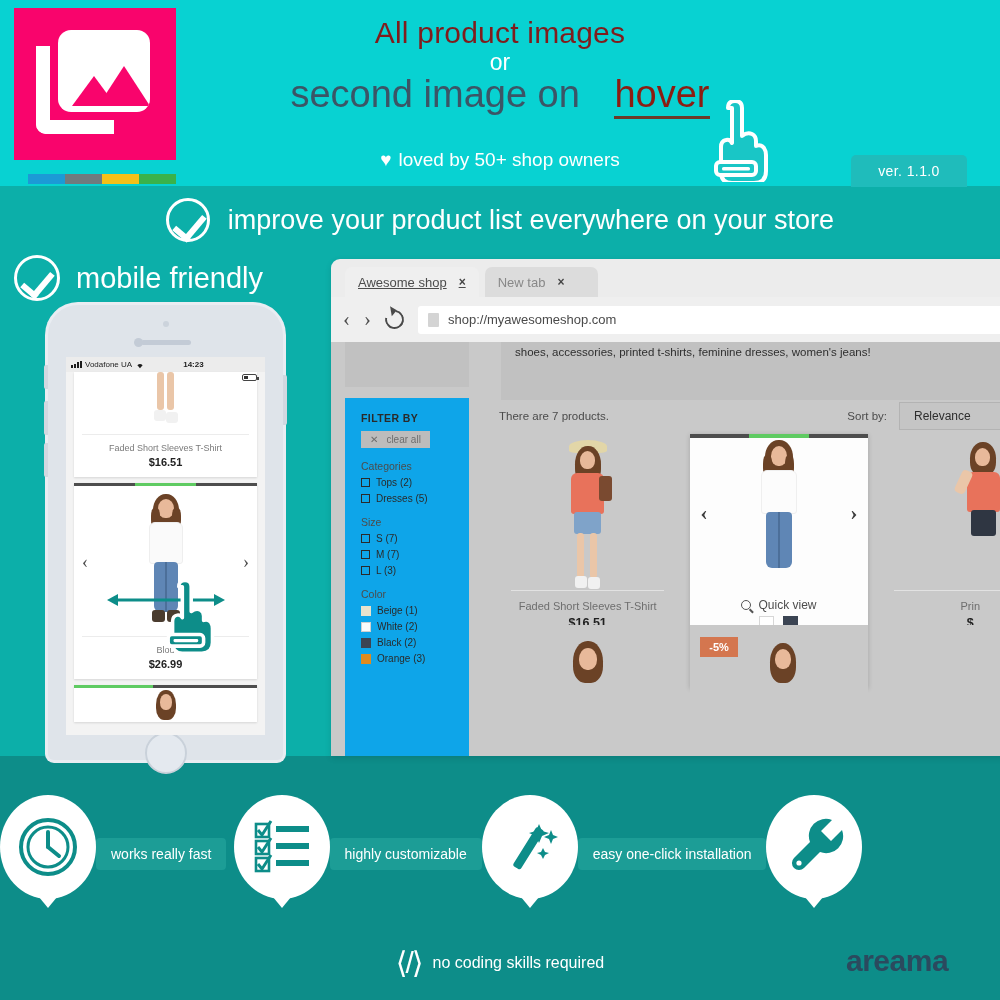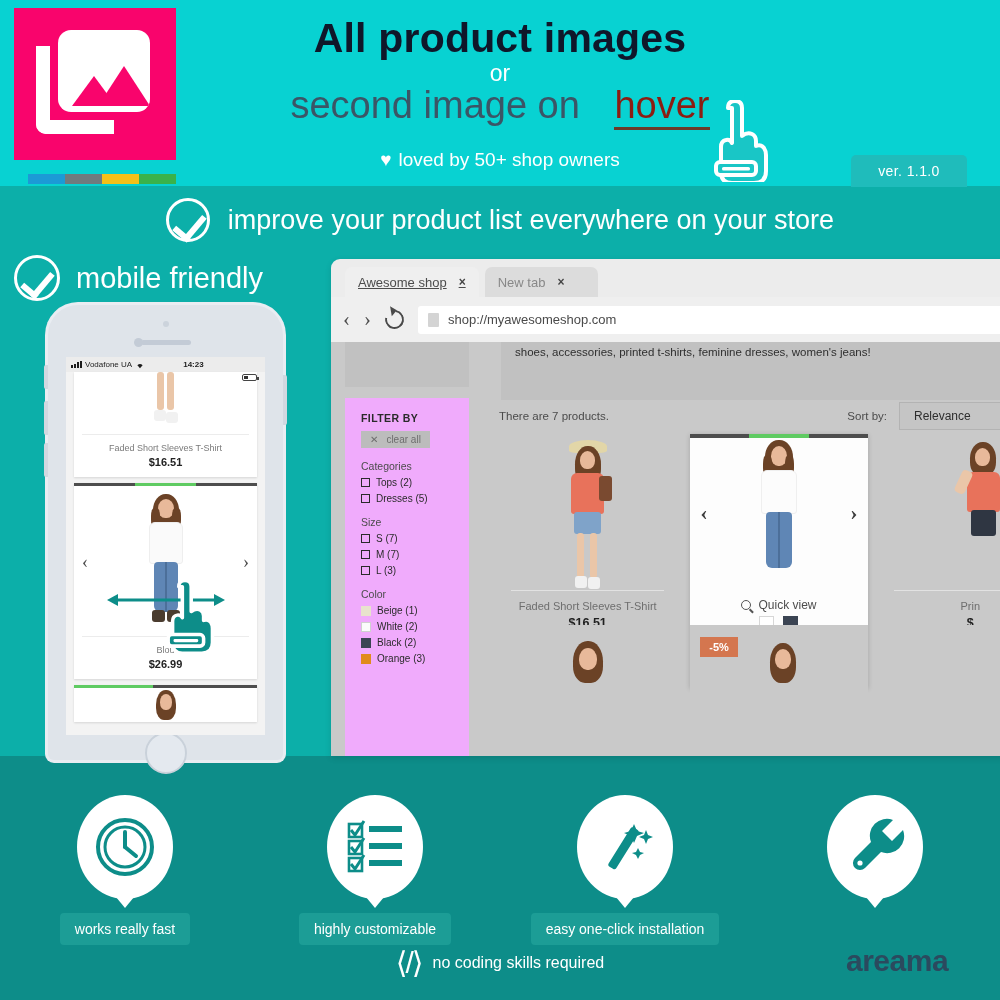--- a/index.html
+++ b/index.html
@@ -46,21 +46,21 @@
   .mt1 { left:14px; bottom:6px; border-width:0 22px 30px 22px; border-color:transparent transparent #f9046c transparent; }
   .mt2 { left:40px; bottom:6px; border-width:0 26px 40px 26px; border-color:transparent transparent #f9046c transparent; }
   .logo-strip { position:absolute; left:14px; top:166px; width:148px; height:10px; display:flex; }
   .logo-strip i { flex:1; display:block; height:10px; }
 
   
   .headline {
     position:absolute; left:200px; top:18px; width:600px; text-align:center;
     line-height:1.02;
   }
-  .hl1 { font-size:41px; color:#0f172a; font-weight:700; letter-spacing:.2px; }
+  .hl1 { font-size:30px; color:#7f1d1d; font-weight:400; letter-spacing:.2px; }
   .hl-or { font-size:23px; color:#ffffff; display:block; margin-top:2px; }
   .hl2 { font-size:38px; color:#3b5566; display:block; margin-top:1px; white-space:nowrap; }
   .hl-hover {
     color:#8c1d12; border-bottom:3px solid #6b3a2a; padding-bottom:1px;margin-left:24px;
   }
   .loved {
     position:absolute; left:200px; top:149px; width:600px; text-align:center;
     color:#ffffff; font-size:19px;
   }
   .heart { display:inline-block; margin-right:7px; font-size:19px; }
@@ -190,21 +190,21 @@
   .viewport { position:absolute; left:0; top:83px; width:700px; height:414px; background:#c9c9c9; overflow:hidden; }
   .vp-banner {
     position:absolute; left:170px; top:-32px; width:520px; height:90px;
     background:#c1c1c1; color:#2e2e2e; font-size:11.5px;
     padding:36px 14px 0 14px;
   }
   .vp-box-left { position:absolute; left:14px; top:-40px; width:124px; height:85px; background:#c1c1c1; }
 
   .filter-panel {
     position:absolute; left:14px; top:56px; width:124px; height:360px;
-    background:#f0abfc; padding:14px 16px;
+    background:#0ea5e9; padding:14px 16px;
   }
   .filter-title { font-size:10.5px; font-weight:bold; color:#2a2a2a; letter-spacing:.4px; }
   .clear-all {
     margin-top:7px; background:#bcbcbc; display:inline-flex; align-items:center;
     gap:8px; padding:3px 9px; font-size:10px; color:#6d6d6d;
   }
   .f-group { font-size:10.5px; color:#4c4c4c; margin-top:12px; }
   .f-item { display:flex; align-items:center; gap:6px; font-size:10px; color:#2a2a2a; margin-top:5px; }
   .cbox { width:9px;height:9px; border:1.5px solid #2a2a2a; flex:none; }
   .swatch { width:10px;height:10px; flex:none; }
@@ -239,21 +239,21 @@
 
   .pgrid2 { position:absolute; left:168px; top:283px; width:560px; display:flex; gap:14px; }
   .pcard2 { width:178px; height:70px; background:#c9c9c9; position:relative; overflow:hidden; }
   .disc-badge {
     position:absolute; left:10px; top:12px; background:#d4764f; color:#fff;
     font-size:11px; font-weight:bold; padding:4px 9px; z-index:3;
   }
 
   
   .features { position:absolute; left:0; top:795px; width:1000px; display:flex; }
-  .feat { flex:1; display:flex; flex-direction:column; align-items:center; }
+  .feat { flex:1; display:flex; flex-direction:row; align-items:center; }
   .feat-bubble {
     width:96px; height:104px; background:#ffffff; border-radius:50%;
     position:relative; display:flex; align-items:center; justify-content:center;
   }
   .feat-bubble::after {
     content:""; position:absolute; left:50%; bottom:-9px; transform:translateX(-50%);
     border-left:9px solid transparent; border-right:9px solid transparent;
     border-top:11px solid #ffffff;
   }
   .feat-label {

